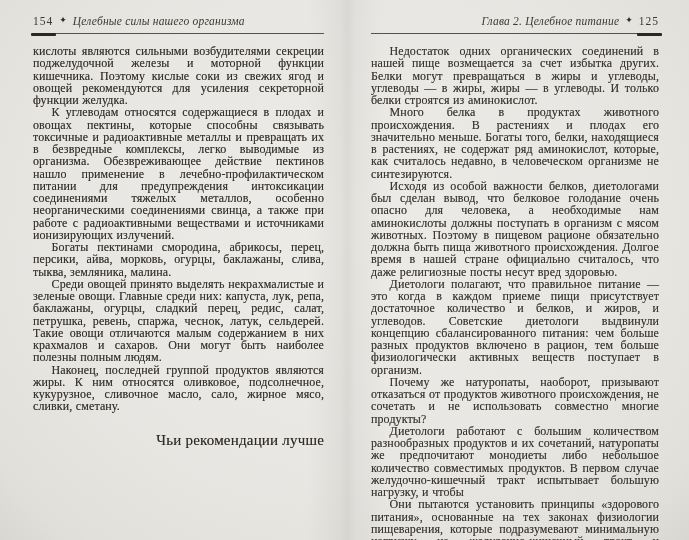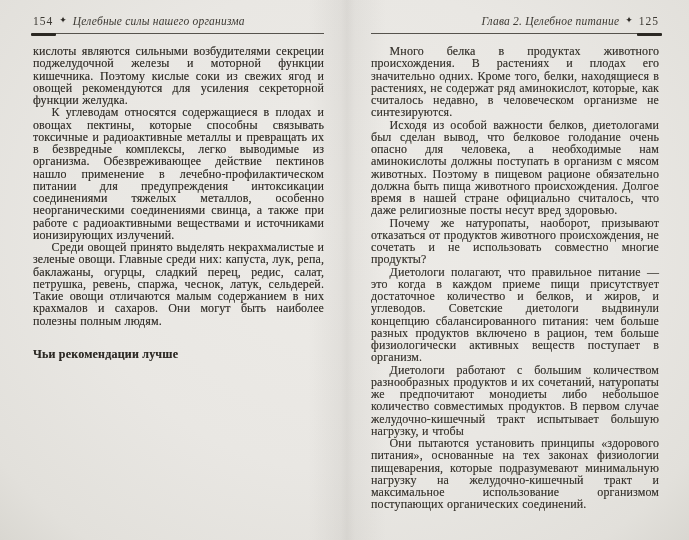--- a/index.html
+++ b/index.html
@@ -51,24 +51,24 @@
     hyphens: auto;
     word-spacing: 0.4px;
     letter-spacing: 0.1px;
     text-shadow: 0 0 0.5px rgba(62,57,50,0.55);
   }
   .para { text-indent: 1.55em; }
   .cont .para:first-child { text-indent: 0; }
 
   .section-heading {
     margin: 17px 0 13px 0;
-    text-align: left;
-    font-size: 12px;
+    text-align: right;
+    font-size: 15px;
     line-height: 20px;
-    font-weight: bold;
+    font-weight: normal;
     color: #2e2b26;
     letter-spacing: 0.2px;
     text-shadow: 0 0 0.5px rgba(50,46,40,0.5);
   }
 </style>
 </head>
 <body>
 
 <div class="spread">
   <div class="gutter-shadow"></div>
@@ -77,40 +77,43 @@
     <header class="running-head head-left">
       <span class="pagenum">154</span>
       <span class="orn">✦</span>
       <span class="head-title">Целебные силы нашего организма</span>
     </header>
 
     <div class="body cont">
 
     <p class="para">кислоты являются сильными возбудителями секреции поджелудочной железы и моторной функции кишечника. Поэтому кислые соки из свежих ягод и овощей рекомендуются для усиления секреторной функции желудка.</p>
         <p class="para">К углеводам относятся содержащиеся в плодах и овощах пектины, которые способны связывать токсичные и радиоактивные металлы и превращать их в безвредные комплексы, легко выводимые из организма. Обезвреживающее действие пектинов нашло применение в лечебно-профилактическом питании для предупреждения интоксикации соединениями тяжелых металлов, особенно неорганическими соединениями свинца, а также при работе с радиоактивными веществами и источниками ионизирующих излучений.</p>
+        <p class="para">Богаты пектинами смородина, абрикосы, перец, персики, айва, морковь, огурцы, баклажаны, слива, тыква, земляника, малина.</p>
         <p class="para">Среди овощей принято выделять некрахмалистые и зеленые овощи. Главные среди них: капуста, лук, репа, баклажаны, огурцы, сладкий перец, редис, салат, петрушка, ревень, спаржа, чеснок, латук, сельдерей. Такие овощи отличаются малым содержанием в них крахмалов и сахаров. Они могут быть наиболее полезны полным людям.</p>
+        <p class="para">Наконец, последней группой продуктов являются жиры. К ним относятся оливковое, подсолнечное, кукурузное, сливочное масло, сало, жирное мясо, сливки, сметану.</p>
       </div>
 
     <h2 class="section-heading">Чьи рекомендации лучше</h2>
 
     <div class="body">
 
       </div>
   </section>
 
   <section class="page page-right">
     <header class="running-head head-right">
       <span class="head-title">Глава 2. Целебное питание</span>
       <span class="orn">✦</span>
       <span class="pagenum">125</span>
     </header>
 
     <div class="body">
 
-        <p class="para">Много белка в продуктах животного происхождения. В растениях и плодах его значительно одних. Кроме того, белки, находящиеся в растениях, не содержат ряд аминокислот, которые, как считалось недавно, в человеческом организме не синтезируются.</p>
+    <p class="para">Недостаток одних органических соединений в нашей пище возмещается за счет избытка других. Белки могут превращаться в жиры и углеводы, углеводы — в жиры, жиры — в углеводы. И только белки строятся из аминокислот.</p>
+        <p class="para">Много белка в продуктах животного происхождения. В растениях и плодах его значительно меньше. Богаты того, белки, находящиеся в растениях, не содержат ряд аминокислот, которые, как считалось недавно, в человеческом организме не синтезируются.</p>
         <p class="para">Исходя из особой важности белков, диетологами был сделан вывод, что белковое голодание очень опасно для человека, а необходимые нам аминокислоты должны поступать в организм с мясом животных. Поэтому в пищевом рационе обязательно должна быть пища животного происхождения. Долгое время в нашей стране официально считалось, что даже религиозные посты несут вред здоровью.</p>
+        <p class="para">Диетологи полагают, что правильное питание — это когда в каждом приеме пищи присутствует достаточное количество и белков, и жиров, и углеводов. Советские диетологи выдвинули концепцию сбалансированного питания: чем больше разных продуктов включено в рацион, тем больше физиологически активных веществ поступает в организм.</p>
         <p class="para">Почему же натуропаты, наоборот, призывают отказаться от продуктов животного происхождения, не сочетать и не использовать совместно многие продукты?</p>
-        <p class="para">Диетологи полагают, что правильное питание — это когда в каждом приеме пищи присутствует достаточное количество и белков, и жиров, и углеводов. Советские диетологи выдвинули концепцию сбалансированного питания: чем больше разных продуктов включено в рацион, тем больше физиологически активных веществ поступает в организм.</p>
         <p class="para">Диетологи работают с большим количеством разнообразных продуктов и их сочетаний, натуропаты же предпочитают монодиеты либо небольшое количество совместимых продуктов. В первом случае желудочно-кишечный тракт испытывает большую нагрузку, и чтобы</p>
         <p class="para">Они пытаются установить принципы «здорового питания», основанные на тех законах физиологии пищеварения, которые подразумевают минимальную нагрузку на желудочно-кишечный тракт и максимальное использование организмом поступающих органических соединений.</p>
       </div>
   </section>
 </div>
 
 </body></html>

